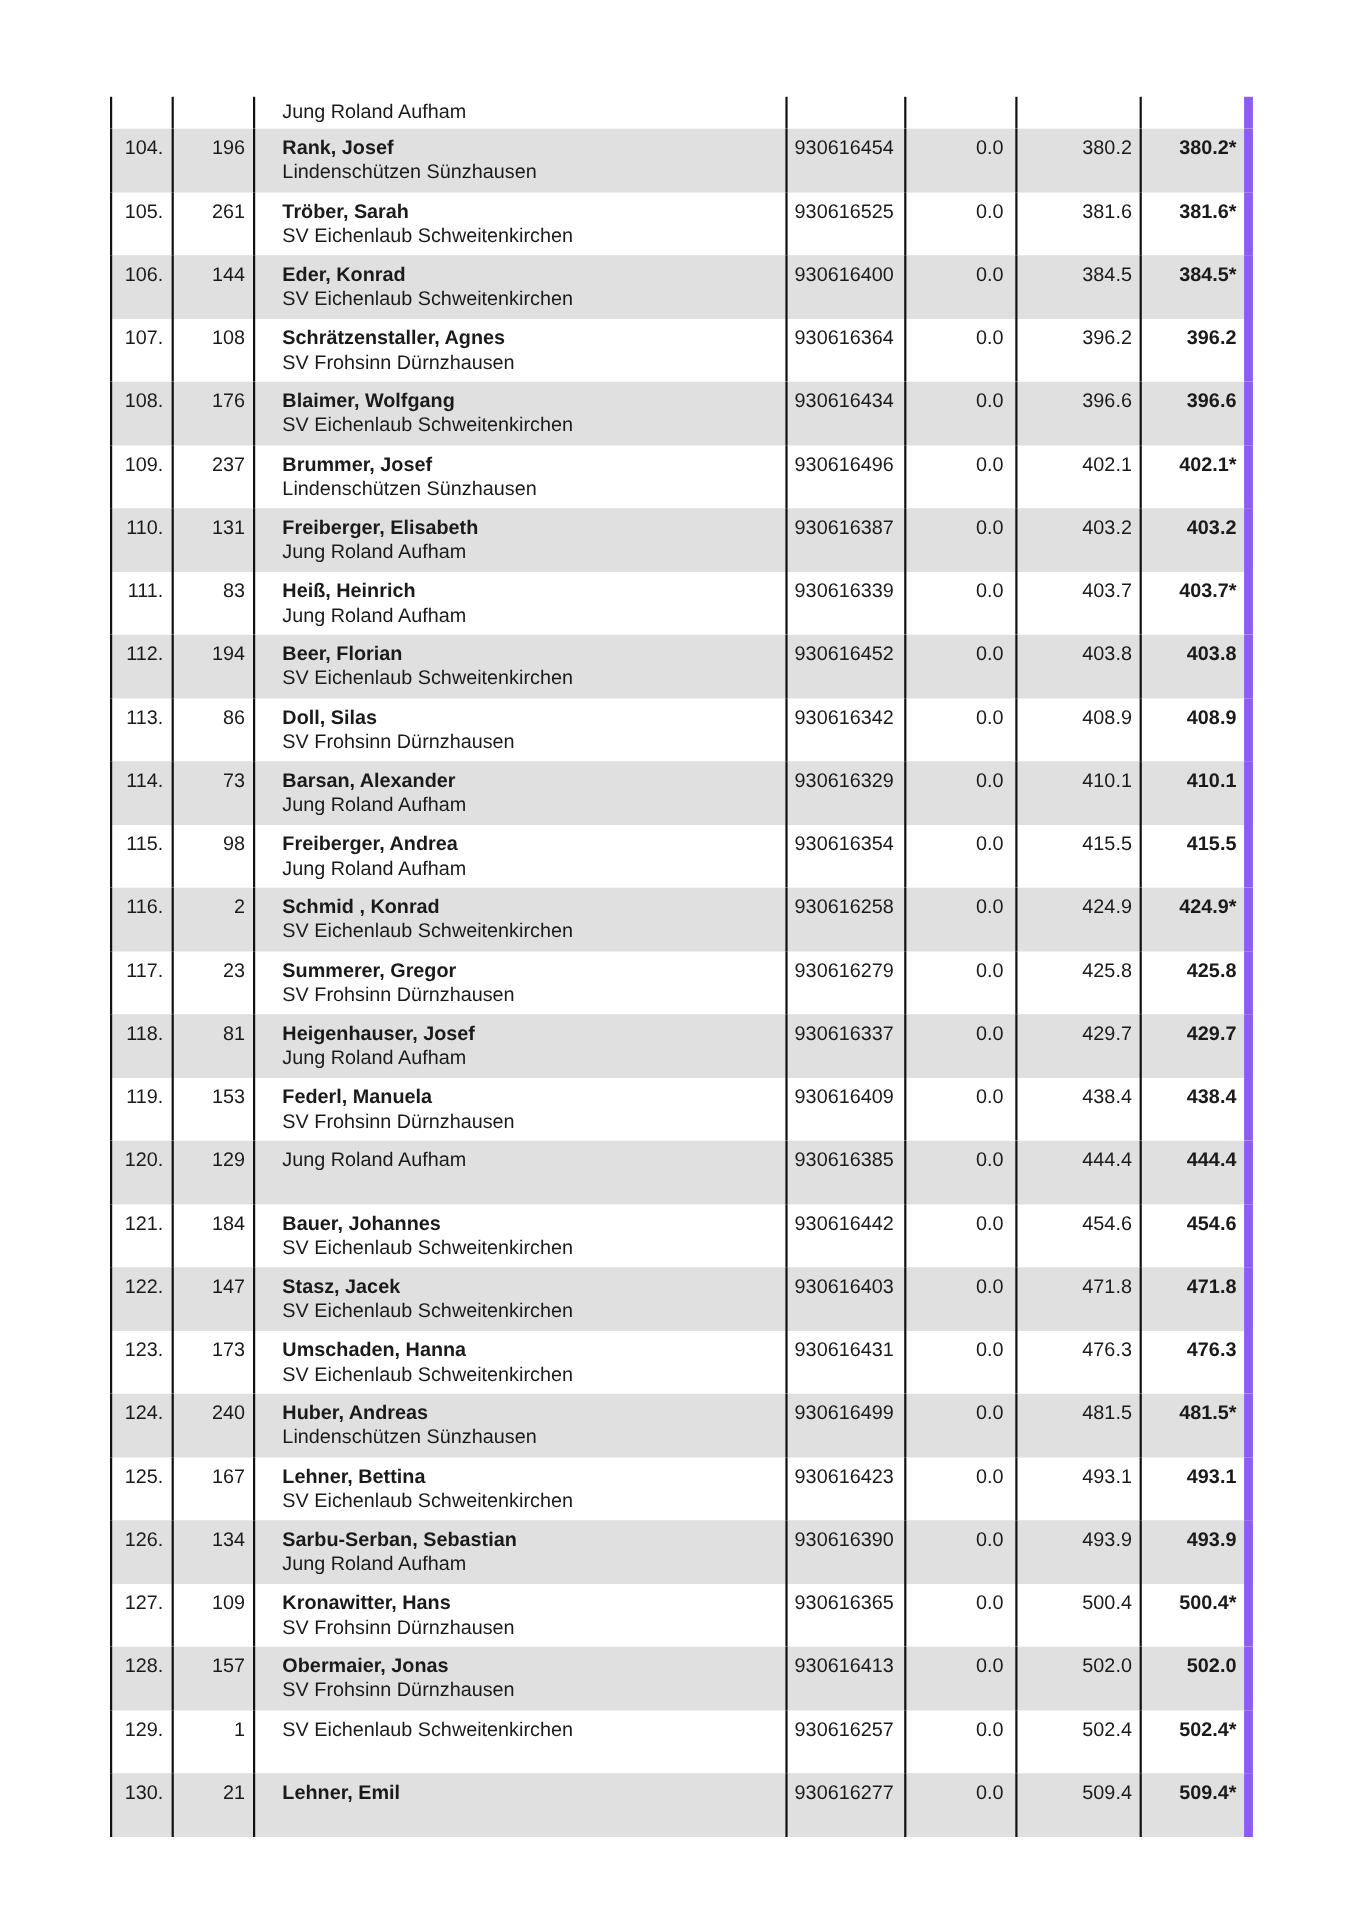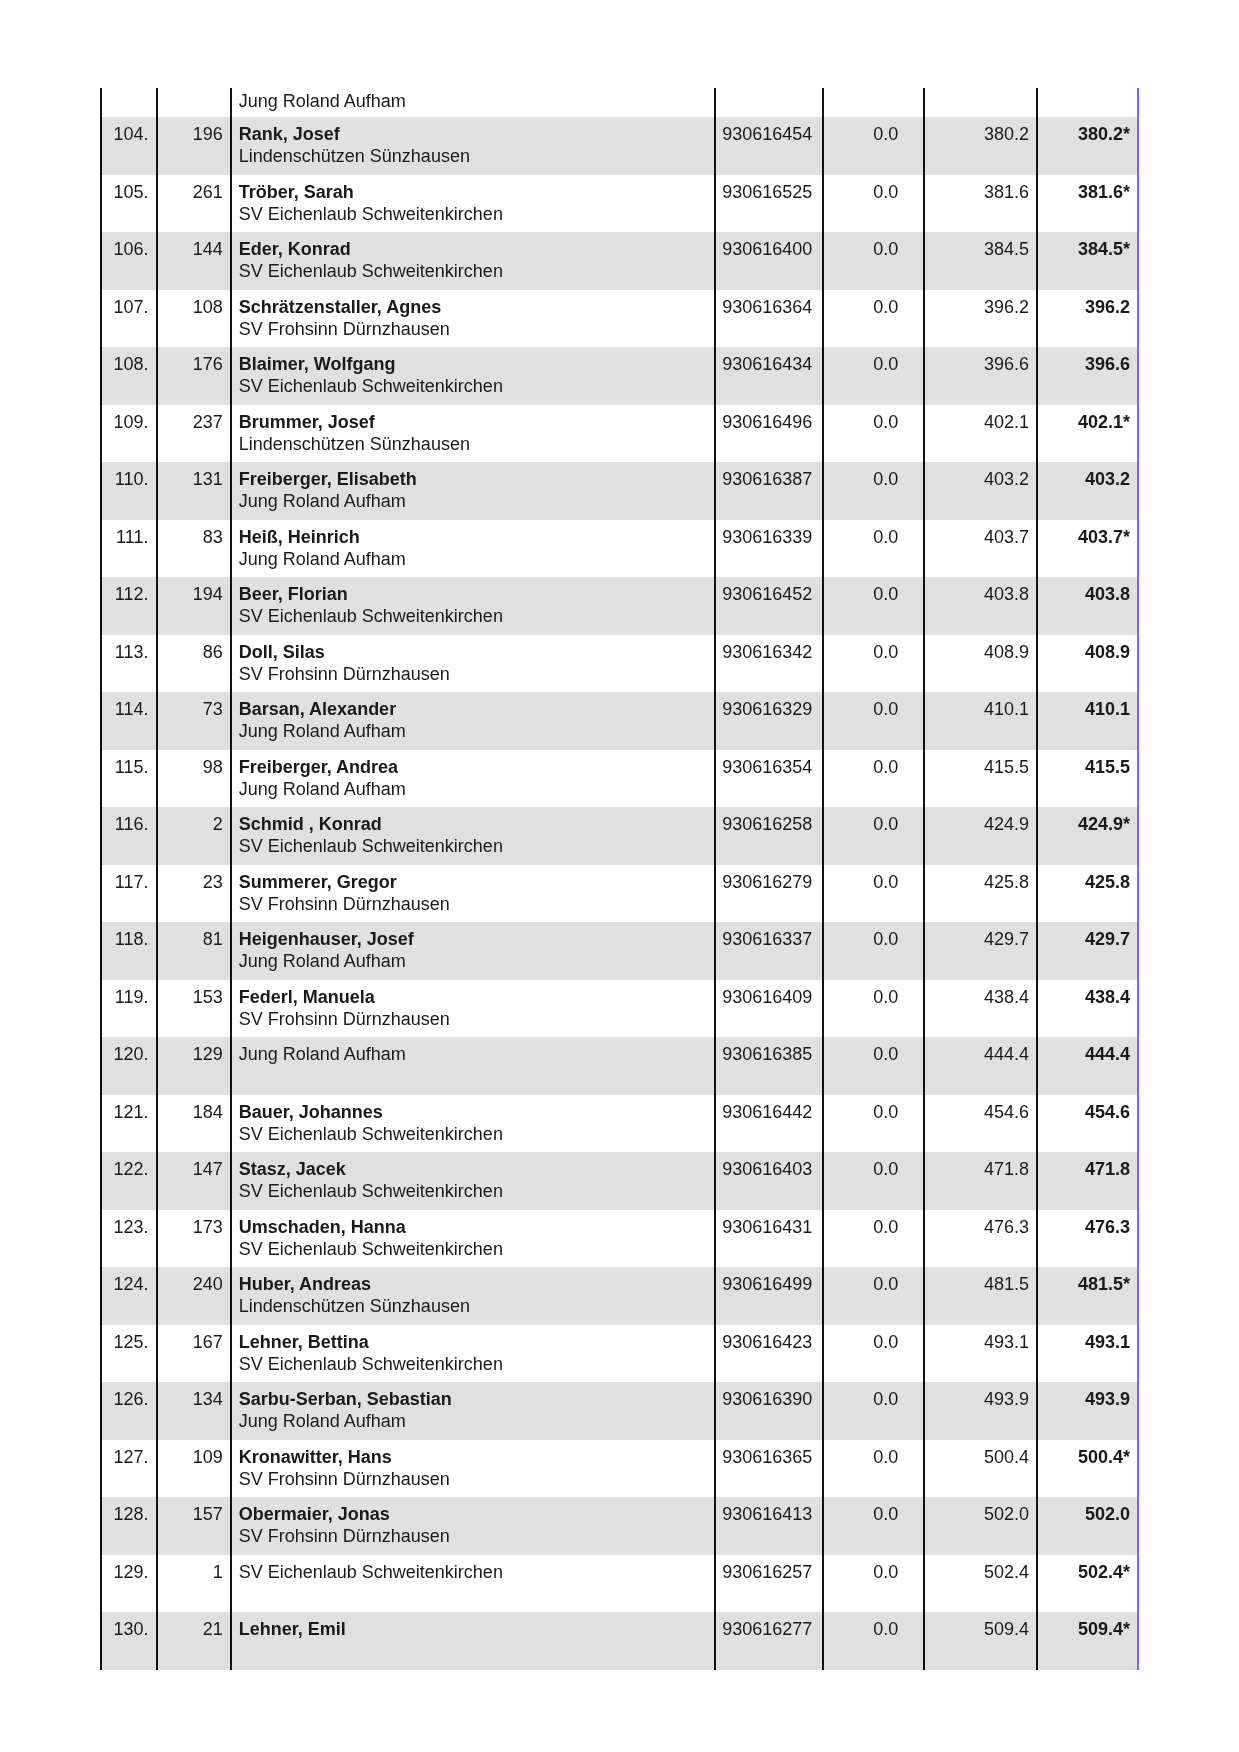--- a/index.html
+++ b/index.html
@@ -6,25 +6,25 @@
     body { width: 1239px; height: 1752px; position: relative; overflow: hidden;
       font-family: "Liberation Sans", "DejaVu Sans", sans-serif; color: #1a1a1a; }
     .table { position: absolute; left: 100px; top: 88px; width: 1039px; }
     .row { position: relative; height: 57.5px; display: flex; }
     .row.first { height: 29px; }
     .row.shaded { background: #e0e0e0; }
     .cell { box-sizing: border-box; border-left: 2px solid #111; padding-top: 6px; font-size: 18px; line-height: 22px; }
     .row.first .cell { padding-top: 2px; }
     .c-rank { width: 57px; text-align: right; padding-right: 8px; }
     .c-bib { width: 74px; text-align: right; padding-right: 7px; }
-    .c-name { width: 490px; padding-left: 7px; }
+    .c-name { width: 490px; padding-left: 25px; }
     .c-id { width: 109px; padding-left: 6px; }
-    .c-v1 { width: 102px; text-align: right; padding-right: 25px; }
+    .c-v1 { width: 102px; text-align: right; padding-right: 11px; }
     .c-v2 { width: 114px; text-align: right; padding-right: 7px; }
-    .c-total { width: 104px; text-align: right; padding-right: 7px; font-weight: bold; border-right: 2px solid #8b5cf6; }
+    .c-total { width: 104px; text-align: right; padding-right: 7px; font-weight: bold; border-right: 8px solid #8b5cf6; }
     .name { font-weight: bold; display: block; }
     .club { display: block; }
   </style>
 </head>
 <body>
 
 <div class="table">
   <div class="row first">
     <div class="cell c-rank"></div>
     <div class="cell c-bib"></div>

